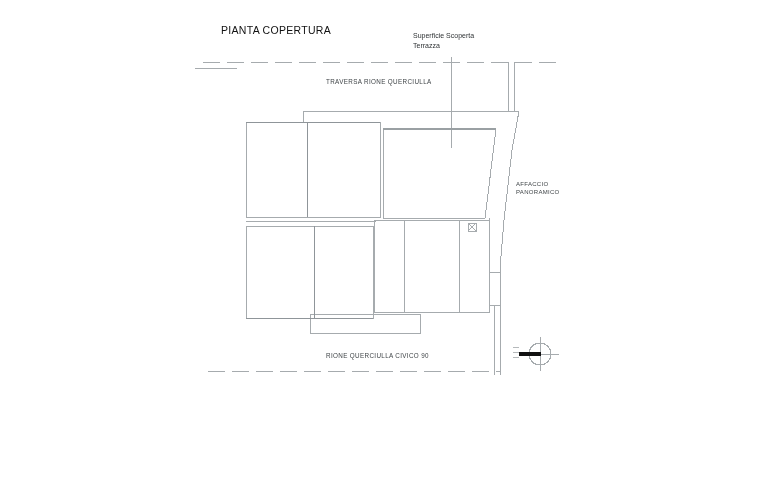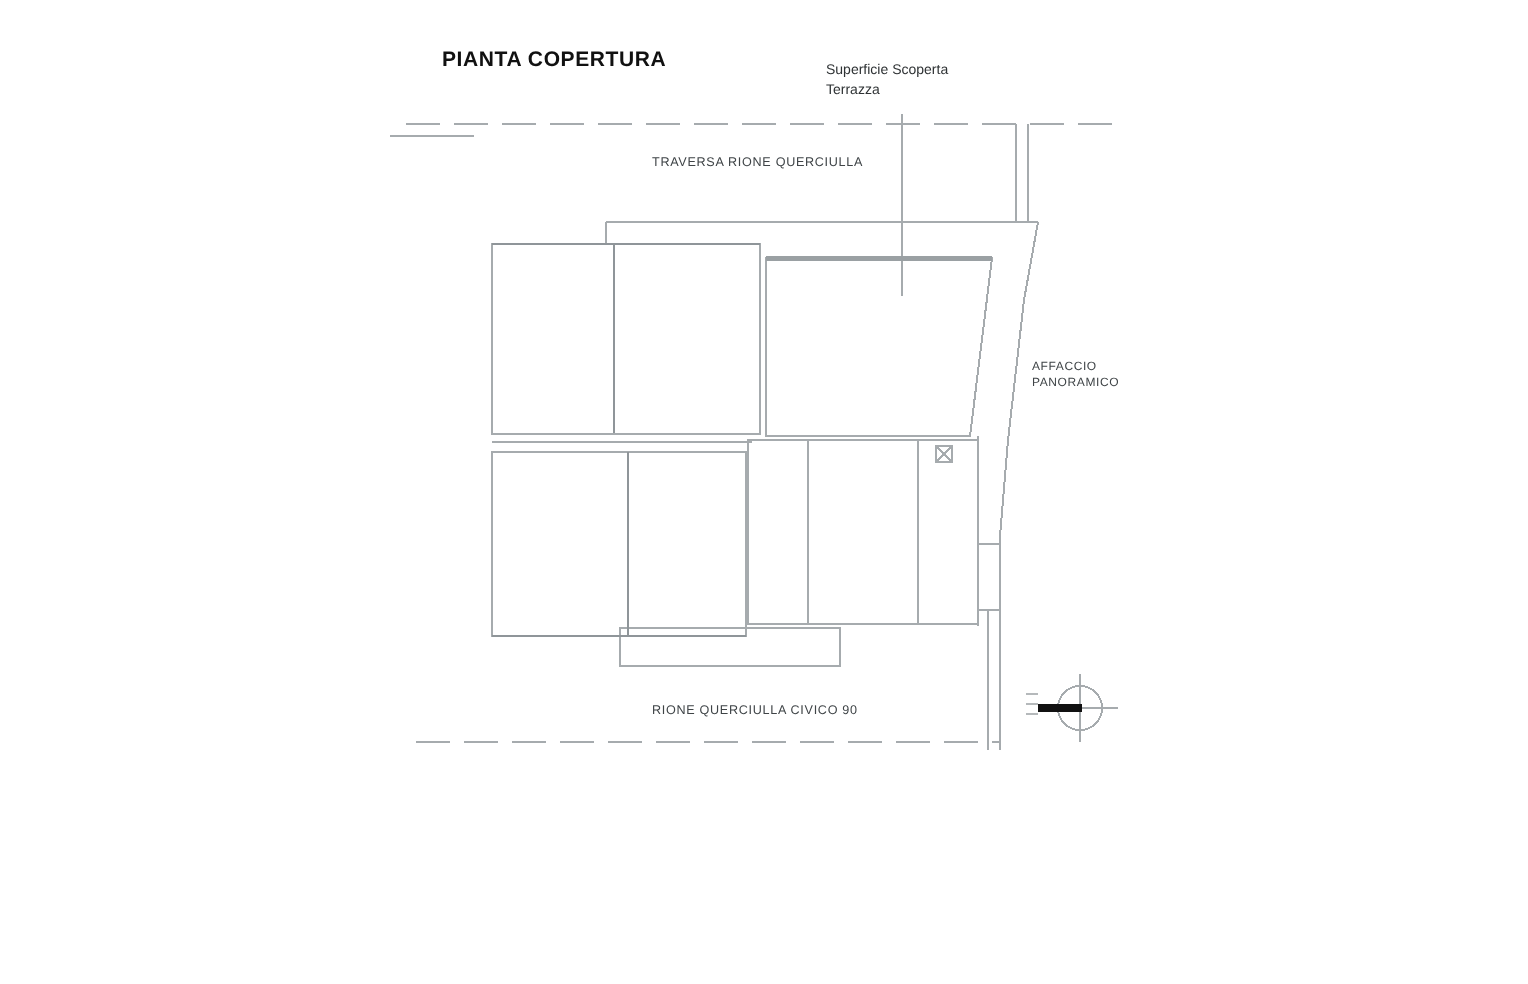--- a/index.html
+++ b/index.html
@@ -12,21 +12,21 @@
   }
   .stage svg{position:absolute;left:0;top:0;}
   .lbl{
     position:absolute;
     color:var(--c-text,#3f4447);
     white-space:nowrap;
     line-height:1.3;
   }
   .title{
     left:221px;top:24px;
-    font-size:10.5px;font-weight:bold;
+    font-size:10.5px;font-weight:normal;
     letter-spacing:.3px;
     color:var(--c-title,#111);
   }
   .surface{left:413px;top:31px;font-size:7px;line-height:10px;color:#2e3234;}
   .street-top{left:326px;top:78px;font-size:6.3px;letter-spacing:.35px;}
   .street-bottom{left:326px;top:352px;font-size:6.3px;letter-spacing:.35px;}
   .affaccio{left:516px;top:180px;font-size:6px;letter-spacing:.3px;line-height:8px;}
   .thin{stroke:var(--c-line,#a6abae);stroke-width:1;fill:none;}
   .thind{stroke:var(--c-line-dark,#8c9296);stroke-width:1;fill:none;}
   .dash{stroke:var(--c-line,#a6abae);stroke-width:1;stroke-dasharray:17 7;fill:none;}

